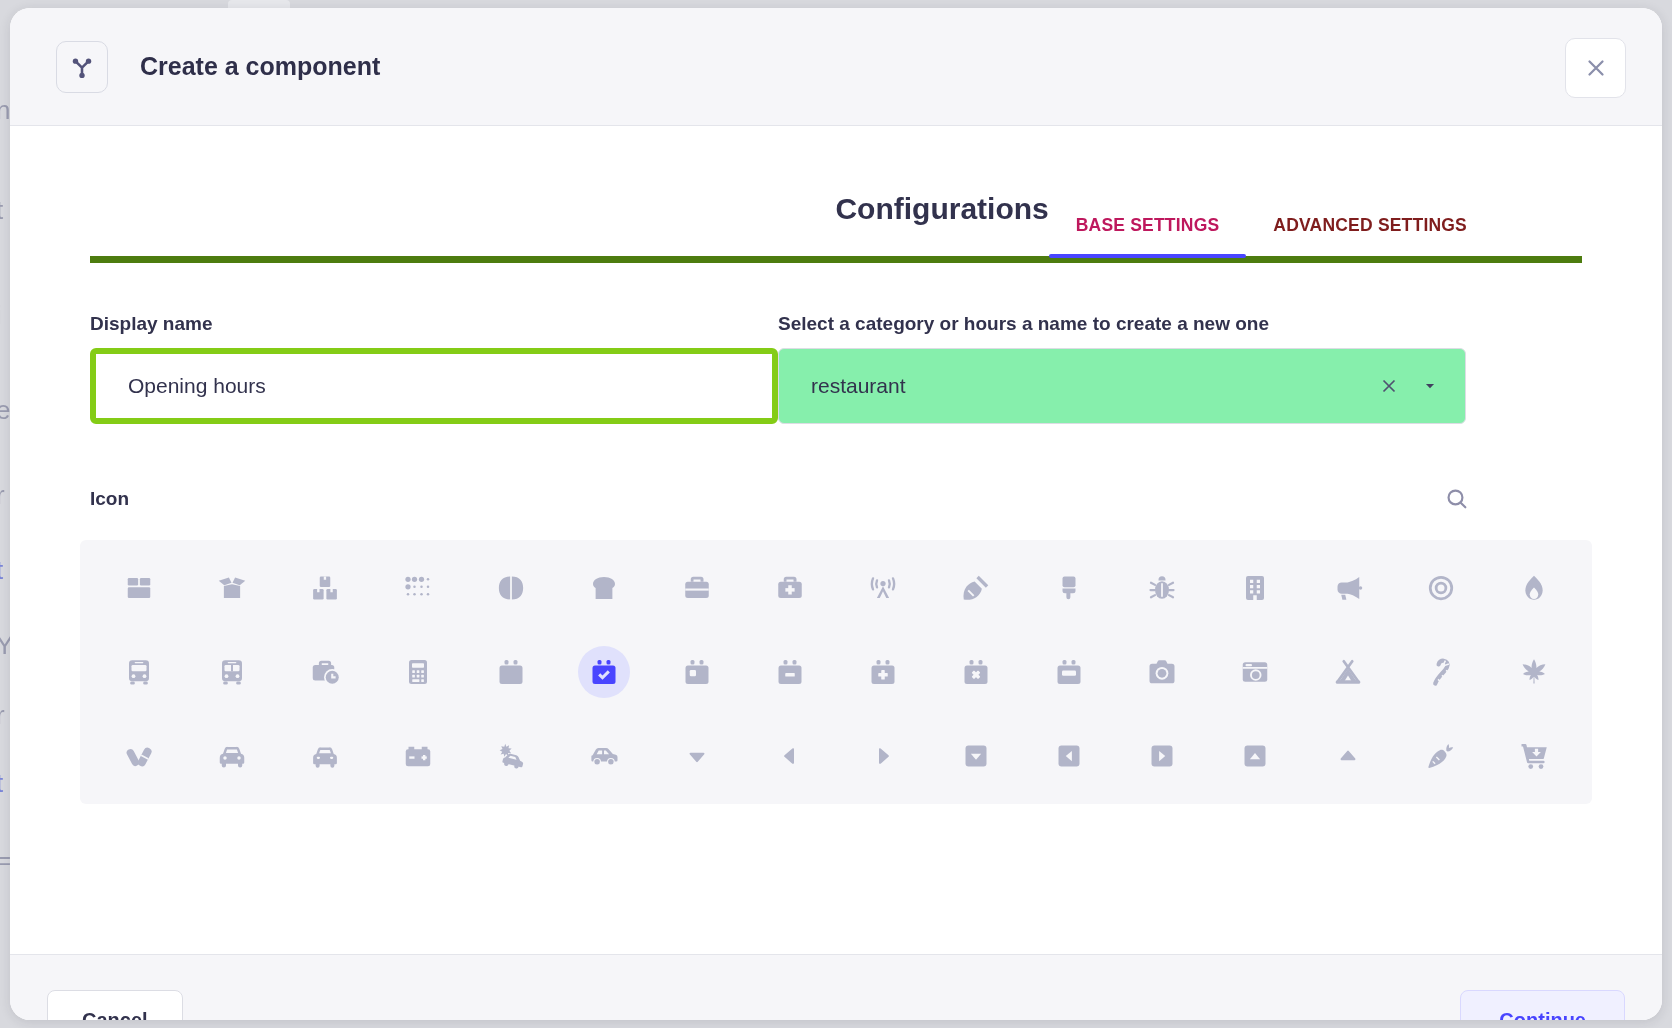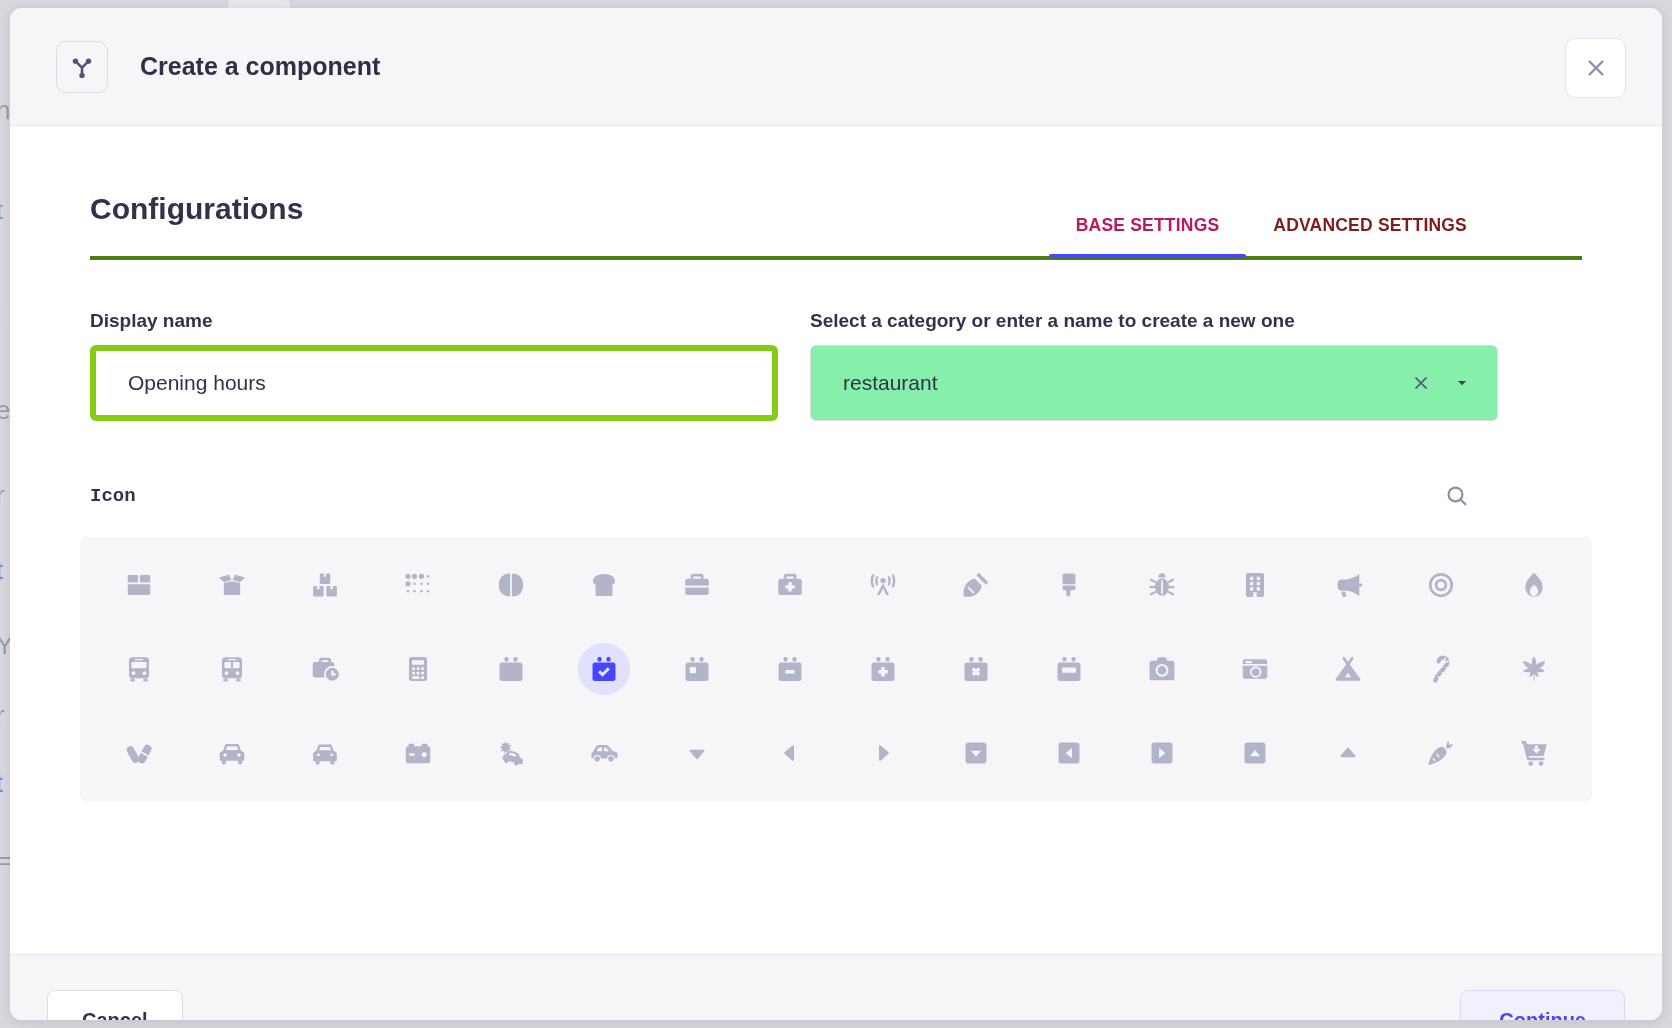--- a/index.html
+++ b/index.html
@@ -6,60 +6,60 @@
   html,body { width:1672px; height:1028px; overflow:hidden; }
   body { background:#d8d9de; font-family:"Liberation Sans", sans-serif; position:relative; }
 
   
   .bg-fragments { position:absolute; left:0; top:0; width:12px; height:1028px; overflow:hidden; }
   .bg-fragments span { position:absolute; left:-4px; font-size:26px; color:#9a9cb0; }
   .bg-fragments span.blue { color:#7b86d8; }
   .bg-tab { position:absolute; left:228px; top:0; width:62px; height:8px; background:#e7e8ec; border-radius:4px 4px 0 0; }
 
   .modal { position:absolute; left:10px; top:8px; width:1652px; height:1012px;
-           background:#ffffff; border-radius:12px; overflow:hidden;
+           background:#ffffff; border-radius:20px; overflow:hidden;
            box-shadow:0 2px 12px rgba(33,33,52,.12); }
 
   
   .modal-header { height:118px; background:#f6f6f9; border-bottom:1px solid #e4e5eb;
                   display:flex; align-items:center; padding:0 46px; position:relative; }
   .header-icon-box { width:52px; height:52px; border:1px solid #d9dbe4; border-radius:10px;
                      display:flex; align-items:center; justify-content:center; color:#53537a; }
   .modal-title { margin-left:32px; font-size:25px; font-weight:700; color:#2f2f4a; }
   .close-btn { position:absolute; right:36px; top:30px; width:61px; height:60px; background:#ffffff;
                border:1px solid #e2e3ea; border-radius:10px; display:flex; align-items:center;
                justify-content:center; color:#8b8fab; cursor:pointer; }
 
   
   .modal-body { padding:0 80px; background:#fff; height:762px; }
 
-  .config-row { display:flex; justify-content:space-between; align-items:flex-end;
-                margin-top:66px; border-bottom:4px solid #4d7c0f; }
+  .config-row { display:flex; justify-content:flex-end; align-items:flex-end;
+                margin-top:66px; border-bottom:7px solid #4d7c0f; }
   .config-heading { font-size:30px; font-weight:700; color:#32324d; padding-bottom:30px; }
   .tabs { display:flex; margin-right:88px; }
   .tab { padding:14px 27px 20px; font-size:17.5px; font-weight:700; letter-spacing:.2px;
          color:#7f1d1d; position:relative; cursor:pointer; }
   .tab.active { color:#be185d; }
   .tab.active::after { content:''; position:absolute; left:0; right:0; bottom:-2px; height:4px;
                        background:#4945ff; border-radius:2px; }
 
-  .form-row { display:flex; gap:32px; margin-top:50px; }
+  .form-row { display:flex; margin-top:50px; }
   .field { width:688px; }
   .field-label { font-size:19px; font-weight:700; color:#32324d; margin-bottom:13px; }
   .text-input { width:100%; height:76px; border:6px solid #84cc16; border-radius:6px;
                 font-size:21px; color:#32324d; padding:0 32px; outline:none;
                 font-family:"Liberation Sans", sans-serif; background:#fff; }
   .select-box { width:100%; height:76px; border:1px solid #dcdde4; border-radius:6px;
                 display:flex; align-items:center; padding:0 26px 0 32px; cursor:pointer; background:#86efac; }
   .select-value { font-size:21px; color:#32324d; flex:1; }
   .select-clear { color:#4f5270; display:flex; margin-right:20px; cursor:pointer; }
   .select-caret { color:#41415f; display:flex; cursor:pointer; }
 
   .icon-label-row { display:flex; justify-content:space-between; align-items:center;
-                    margin-top:62px; padding-right:112px;font-family:Liberation Mono, monospace; }
+                    margin-top:62px; padding-right:112px; }
   .icon-label { font-size:19px; font-weight:700; color:#32324d; }
   .icon-search { color:#8e8ea9; display:flex; cursor:pointer; }
 
   .icon-panel { margin-top:28px; margin-left:-10px; width:1512px; background:#f6f6f9;
                 border-radius:6px; padding:6px 12px; }
   .icon-grid { display:grid; grid-template-columns:repeat(16, 1fr); grid-auto-rows:84px; }
   .cell { display:flex; align-items:center; justify-content:center; cursor:pointer; }
   .chip { width:52px; height:52px; border-radius:50%; display:flex; align-items:center;
           justify-content:center; color:#b2b5c9; }
   .cell .cut { fill:#f6f6f9; }
@@ -122,21 +122,21 @@
         <div class="tab">ADVANCED SETTINGS</div>
       </div>
     </div>
 
     <div class="form-row">
       <div class="field">
         <div class="field-label">Display name</div>
         <input class="text-input" type="text" value="Opening hours" style="">
       </div>
       <div class="field">
-        <div class="field-label">Select a category or enter a name to create a new one</div>
+        <div class="field-label">Select a category or hours a name to create a new one</div>
         <div class="select-box">
           <span class="select-value">restaurant</span>
           <span class="select-clear">
             <svg viewBox="0 0 24 24" width="24" height="24">
               <path d="M6.5 6.5l11 11M17.5 6.5l-11 11" stroke="currentColor" stroke-width="1.7" fill="none"></path>
             </svg>
           </span>
           <span class="select-caret">
             <svg viewBox="0 0 24 24" width="18" height="18" fill="currentColor">
               <path d="M6.6 9.4h10.8L12 15z"></path>

